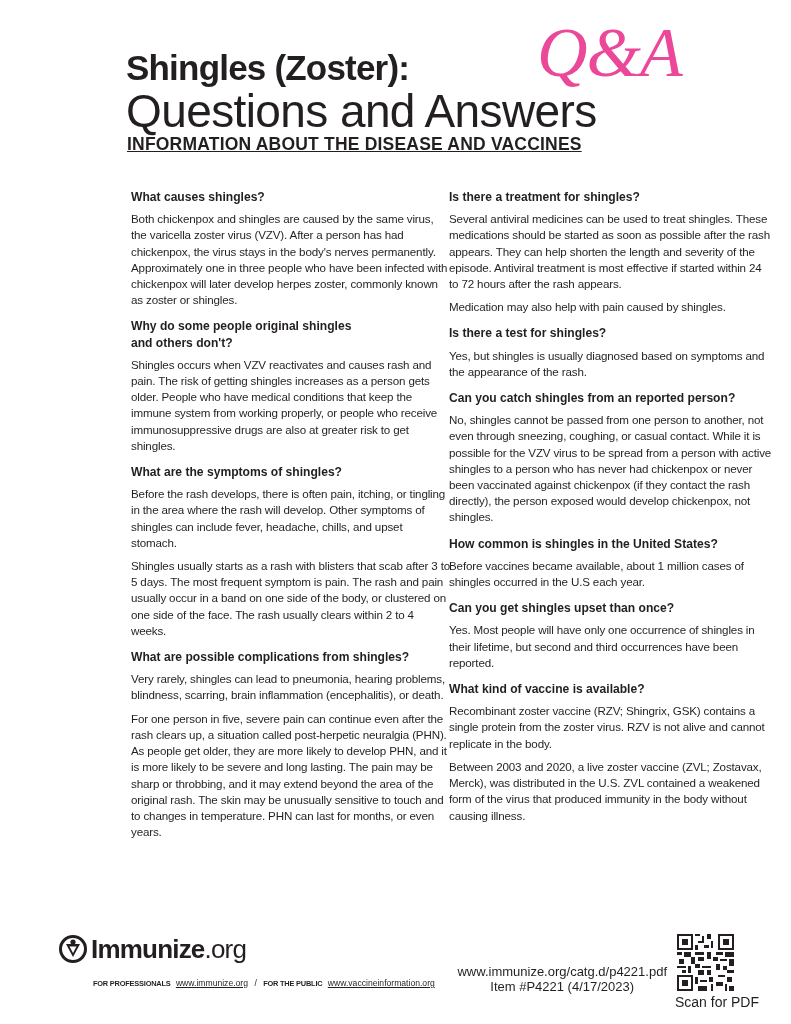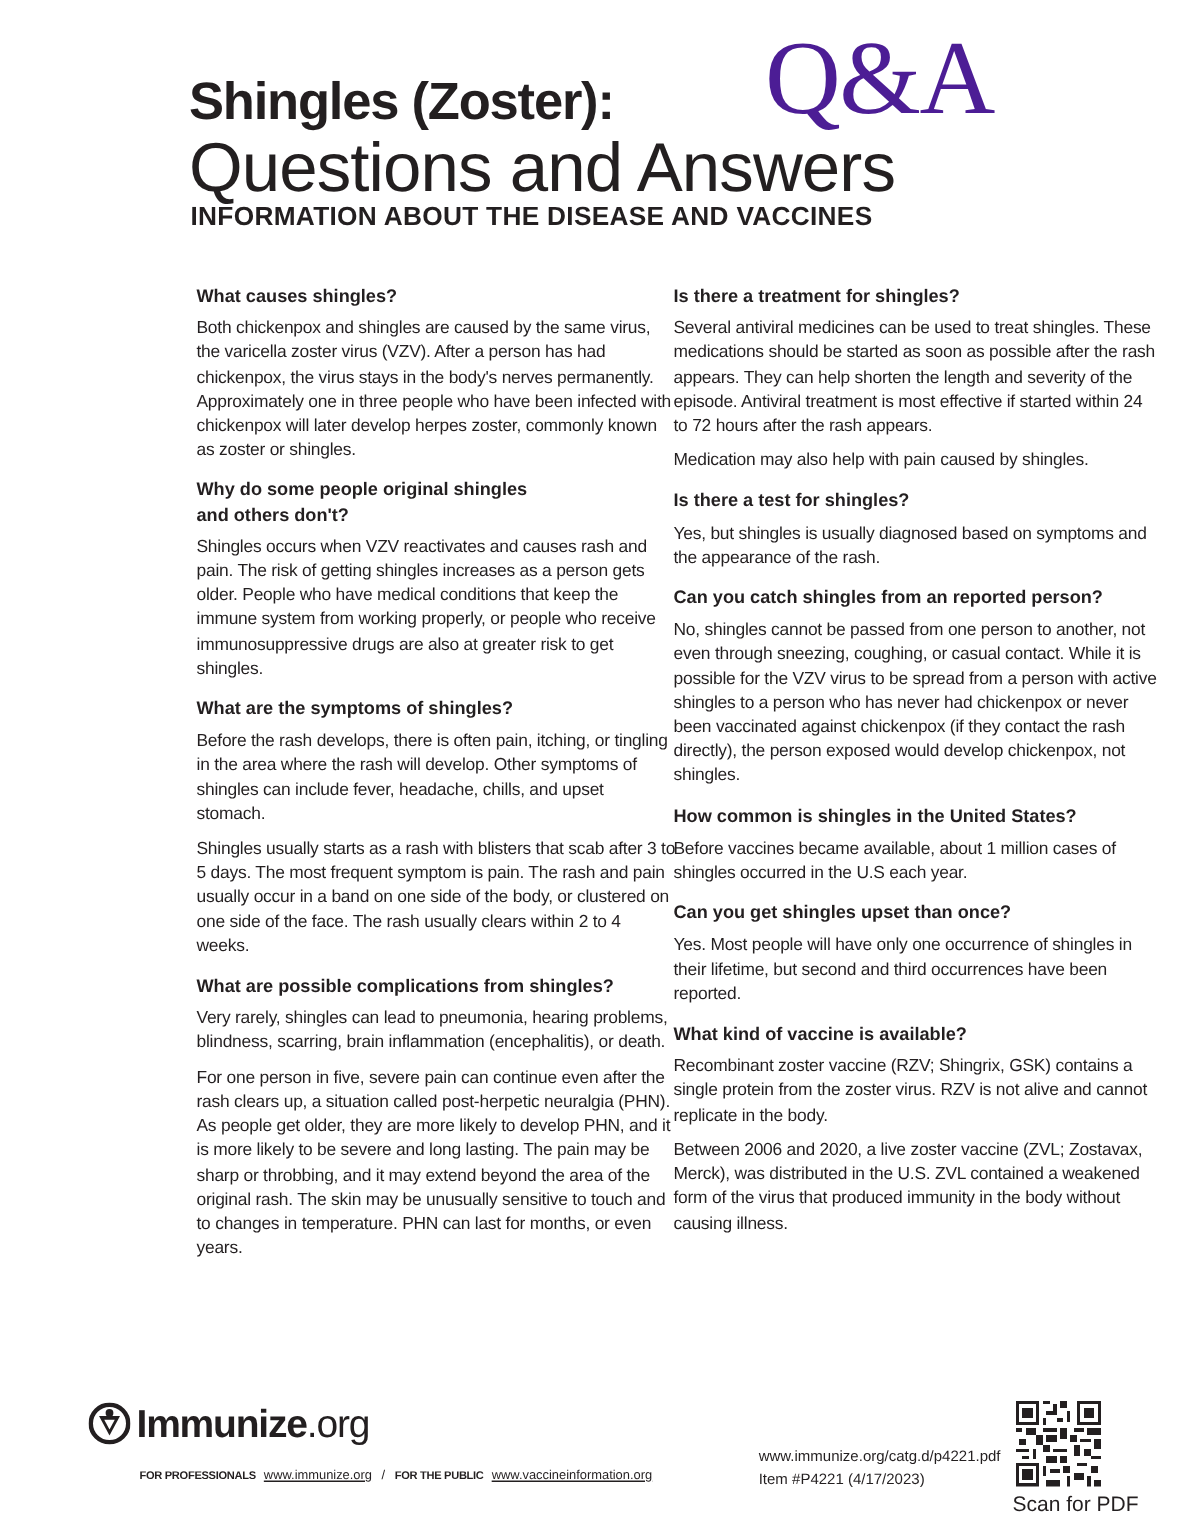--- a/index.html
+++ b/index.html
@@ -1,45 +1,45 @@
 <!DOCTYPE html>
 <html><head>
 <meta charset="utf-8">
 <style>
   html, body { margin: 0; padding: 0; background: #ffffff; }
   body { width: 791px; height: 1024px; position: relative; overflow: hidden;
          font-family: "Liberation Sans", "DejaVu Sans", sans-serif; color: #231f20; }
   .page { position: absolute; inset: 0; }
 
-  .watermark { position: absolute; left: 510px; top: 18px; font-family: "Liberation Serif", "DejaVu Serif", serif;
-               font-size: 70px; color: #4c1d95; letter-spacing: -1px; line-height: 1; }
+  .watermark { position: absolute; left: 537px; top: 18px; font-family: "Liberation Serif", "DejaVu Serif", serif;
+               font-size: 70px; color: #ec4899; letter-spacing: -1px; line-height: 1; font-style: italic; }
   .title-1 { position: absolute; left: 126px; top: 50px; font-size: 35px; font-weight: bold;
              letter-spacing: -0.8px; line-height: 1; color: #231f20; text-align: center; }
   .title-2 { position: absolute; left: 126px; top: 88px; font-size: 46px; font-weight: normal;
              letter-spacing: -0.6px; line-height: 1; color: #231f20; }
   .subtitle { position: absolute; left: 127px; top: 136px; font-size: 17.5px; font-weight: bold;
-              letter-spacing: 0.2px; line-height: 1; color: #231f20; }
+              letter-spacing: 0.2px; line-height: 1; color: #231f20; text-decoration: underline; }
 
   .col { position: absolute; top: 189px; width: 320px; }
   .col-left { left: 131px; }
   .col-right { left: 449px; width: 325px; }
 
   .section { margin-bottom: 10px; }
   .q { font-size: 12.1px; font-weight: bold; line-height: 16.2px; margin: 0 0 6px 0; color: #231f20; }
   .a { font-size: 11.6px; line-height: 16.2px; margin: 0 0 7px 0; color: #231f20; letter-spacing: -0.15px; }
 
   .footer-logo { position: absolute; left: 59px; top: 935px; display: flex; align-items: center; text-align: right; }
   .logo-icon { width: 28px; height: 28px; }
   .logo-text { font-size: 26px; line-height: 1; margin-left: 4px; letter-spacing: -0.8px; color: #231f20; }
   .logo-text b { font-weight: bold; }
   .footer-links { position: absolute; left: 93px; top: 978px; font-size: 8.6px; color: #231f20; white-space: nowrap; }
   .footer-links .lbl { font-weight: bold; font-size: 7.4px; letter-spacing: -0.2px; }
   .footer-links .url { margin: 0 4px 0 3px; text-decoration: underline; }
 
-  .item-info { position: absolute; right: 124px; top: 964px; text-align: left; font-size: 10px; line-height: 15px; color: #231f20; }
+  .item-info { position: absolute; right: 124px; top: 964px; text-align: center; font-size: 13px; line-height: 15px; color: #231f20; }
   .qr { position: absolute; left: 677px; top: 934px; width: 57px; height: 57px; }
   .qr-label { position: absolute; left: 675px; top: 994px; font-size: 14px; color: #231f20; }
 </style>
 </head>
 <body>
 
 <div class="page">
 
   <div class="watermark">Q&amp;A</div>
   <div class="title-1">Shingles (Zoster):</div>
@@ -85,21 +85,21 @@
       <p class="q">How common is shingles in the United States?</p>
       <p class="a">Before vaccines became available, about 1 million cases of shingles occurred in the U.S each year.</p>
     </div>
     <div class="section">
       <p class="q">Can you get shingles upset than once?</p>
       <p class="a">Yes. Most people will have only one occurrence of shingles in their lifetime, but second and third occurrences have been reported.</p>
     </div>
     <div class="section">
       <p class="q">What kind of vaccine is available?</p>
       <p class="a">Recombinant zoster vaccine (RZV; Shingrix, GSK) contains a single protein from the zoster virus. RZV is not alive and cannot replicate in the body.</p>
-      <p class="a">Between 2006 and 2020, a live zoster vaccine (ZVL; Zostavax, Merck), was distributed in the U.S. ZVL contained a weakened form of the virus that produced immunity in the body without causing illness.</p>
+      <p class="a">Between 2003 and 2020, a live zoster vaccine (ZVL; Zostavax, Merck), was distributed in the U.S. ZVL contained a weakened form of the virus that produced immunity in the body without causing illness.</p>
     </div>
   </div>
 
   <div class="footer-logo">
     <svg class="logo-icon" viewBox="0 0 28 28">
       <circle cx="14" cy="14" r="12.5" fill="none" stroke="#231f20" stroke-width="3"></circle>
       <path d="M7 9 H21 L14 22 Z" fill="#231f20"></path>
       <circle cx="14" cy="7" r="2.6" fill="#231f20"></circle>
       <path d="M10.5 11.5 H17.5 L14 18 Z" fill="#ffffff"></path>
     </svg>

